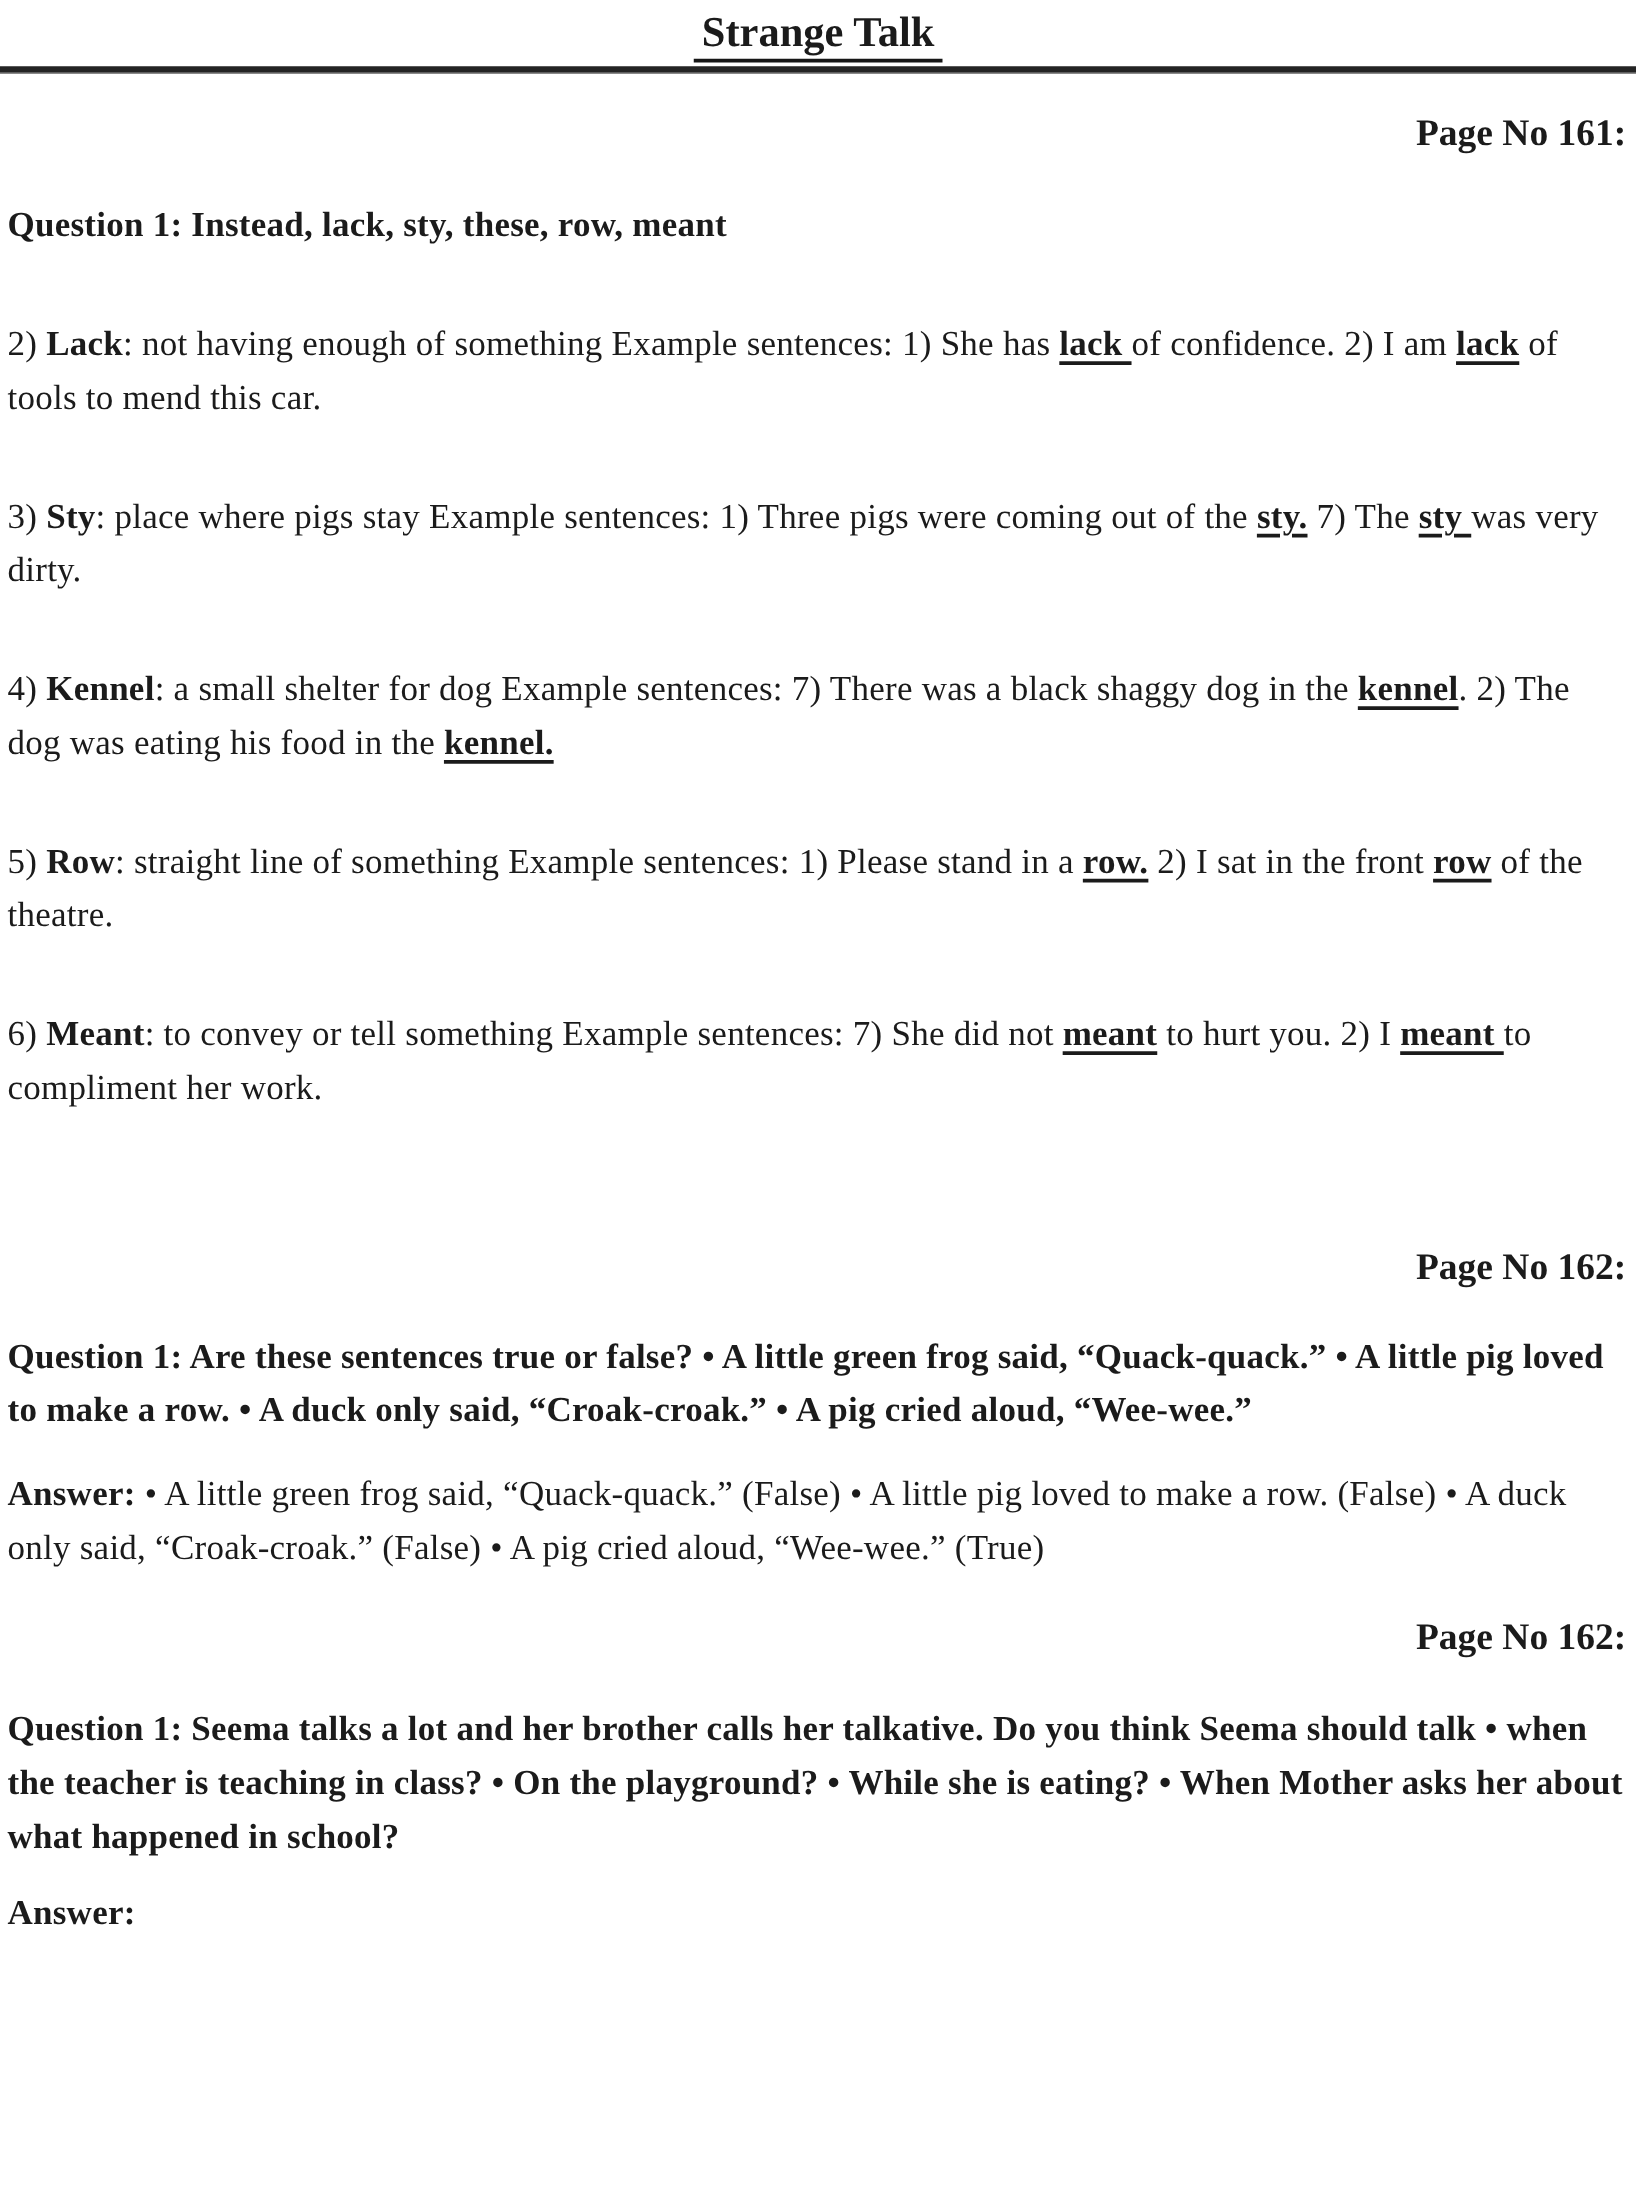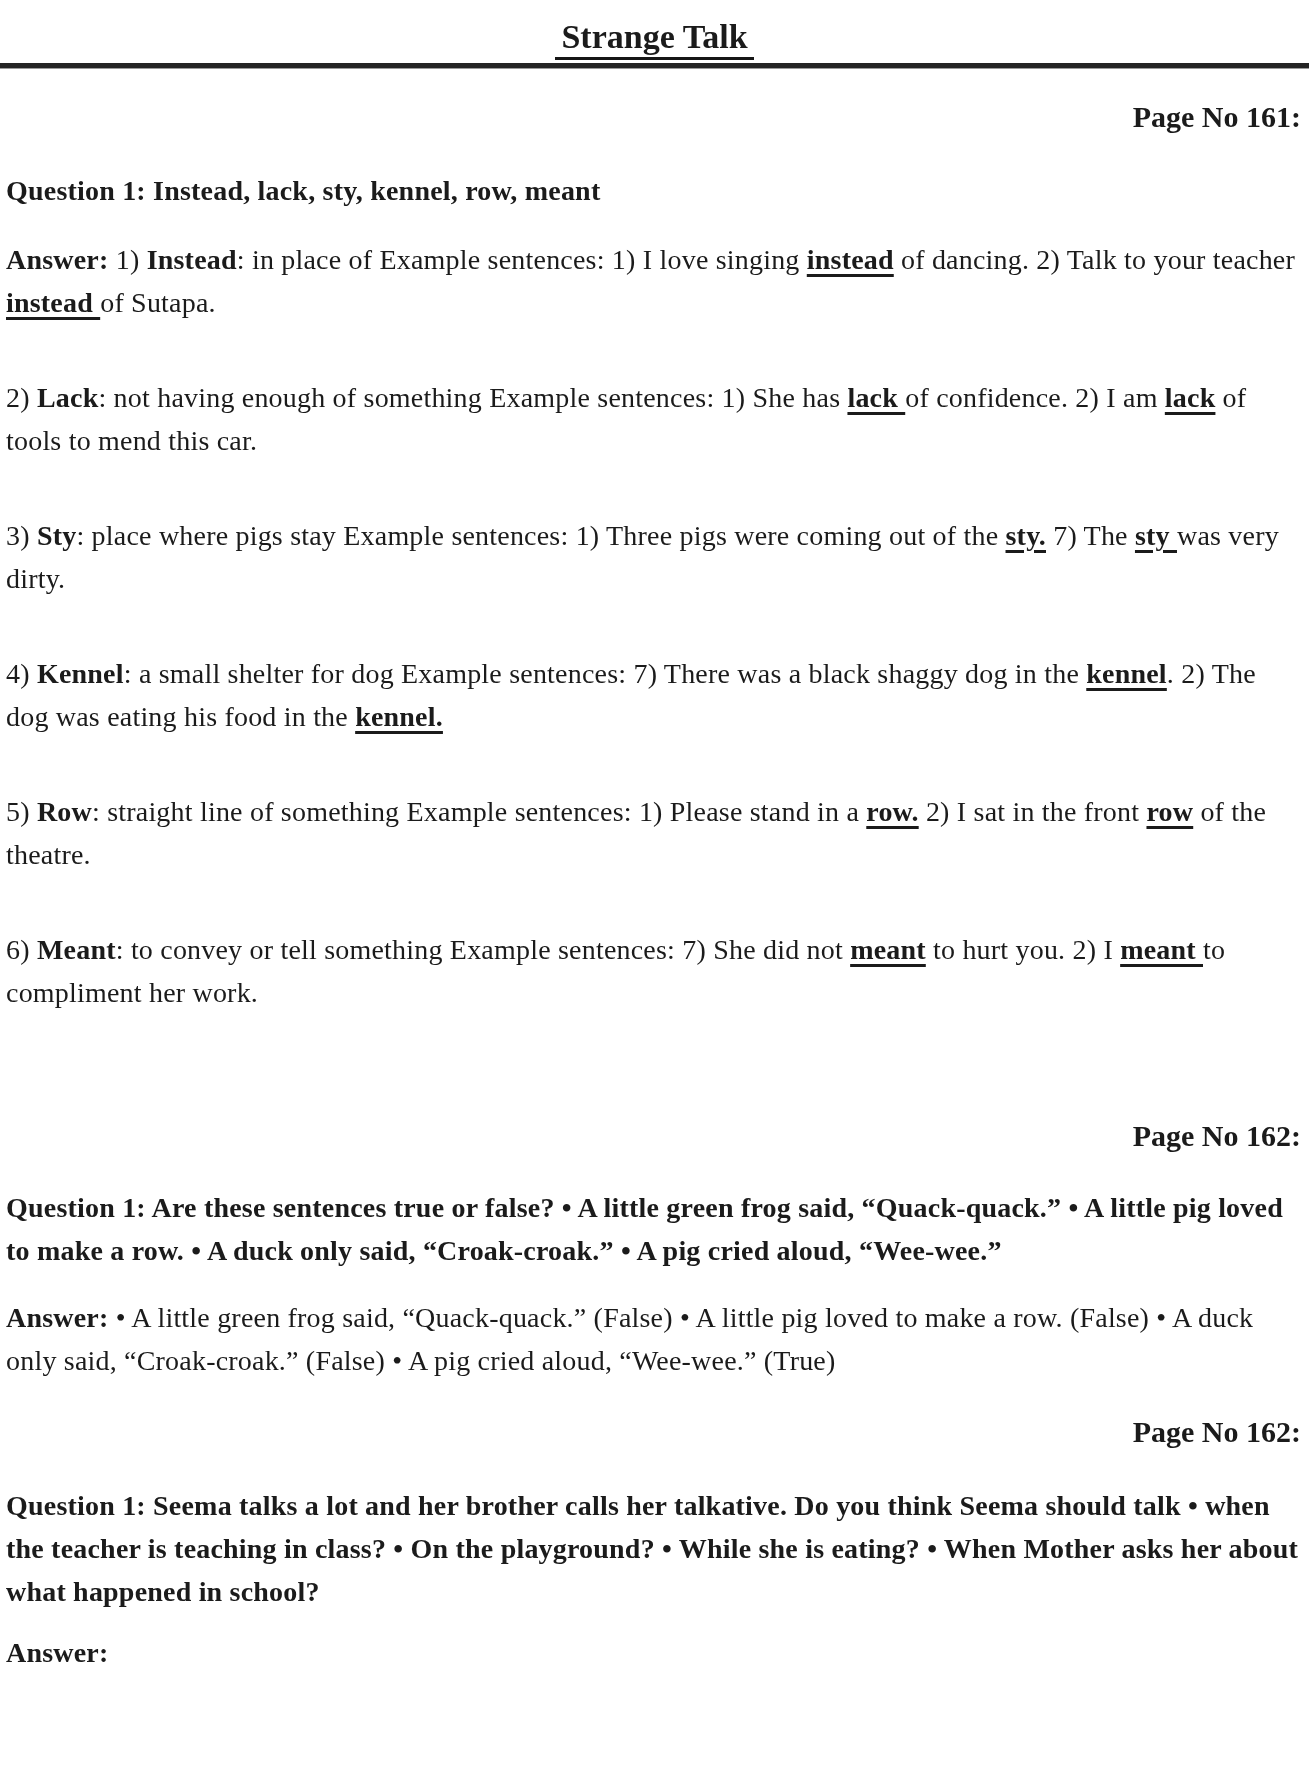--- a/index.html
+++ b/index.html
@@ -7,21 +7,21 @@
     width: 1309px;
     height: 1765px;
     background: #ffffff;
     color: #1b1b1b;
     font-family: "Liberation Serif", "DejaVu Serif", serif;
     overflow: hidden;
   }
   .page { width: 1309px; }
   .doc-title {
     text-align: center;
-    padding-top: 18px;
+    padding-top: 8px;
     font-size: 34px;
     font-weight: bold;
     line-height: 38px;
   }
   .doc-title .t-underline {
     display: inline-block;
     border-bottom: 3px solid #161616;
     padding: 0 6px 1px 6px;
   }
   .rule {
@@ -69,23 +69,22 @@
   <div class="doc-title">
     <span class="t-underline">Strange Talk</span>
   </div>
 
   <div class="rule"></div>
 
   <div class="content">
 
     <div class="heading m-h161">Page No 161:</div>
 
-    <div class="para m-q1"><span class="b">Question 1: Instead, lack, sty, kennel, row, meant</span></div>
+    <div class="para m-q1"><span class="b">Question 1: Instead, lack, sty, these, row, meant</span></div>
 
-    <div class="para m-ainst"><span class="b">Answer: </span><span>1) </span><span class="b">Instead</span><span>: in place of Example sentences: 1) I love singing </span><span class="b u">instead</span><span> of dancing. 2) Talk to your teacher </span><span class="b u">instead </span><span>of Sutapa.</span></div>
 
     <div class="para m-def"><span>2) </span><span class="b">Lack</span><span>: not having enough of something Example sentences: 1) She has </span><span class="b u">lack </span><span>of confidence. 2) I am </span><span class="b u">lack</span><span> of tools to mend this car.</span></div>
 
     <div class="para m-def"><span>3) </span><span class="b">Sty</span><span>: place where pigs stay Example sentences: 1) Three pigs were coming out of the </span><span class="b u">sty.</span><span> 7) The </span><span class="b u">sty </span><span>was very dirty.</span></div>
 
     <div class="para m-def"><span>4) </span><span class="b">Kennel</span><span>: a small shelter for dog Example sentences: 7) There was a black shaggy dog in the </span><span class="b u">kennel</span><span>. 2) The dog was eating his food in the </span><span class="b u">kennel.</span></div>
 
     <div class="para m-def"><span>5) </span><span class="b">Row</span><span>: straight line of something Example sentences: 1) Please stand in a </span><span class="b u">row.</span><span> 2) I sat in the front </span><span class="b u">row</span><span> of the theatre.</span></div>
 
     <div class="para m-def"><span>6) </span><span class="b">Meant</span><span>: to convey or tell something Example sentences: 7) She did not </span><span class="b u">meant</span><span> to hurt you. 2) I </span><span class="b u">meant </span><span>to compliment her work.</span></div>

